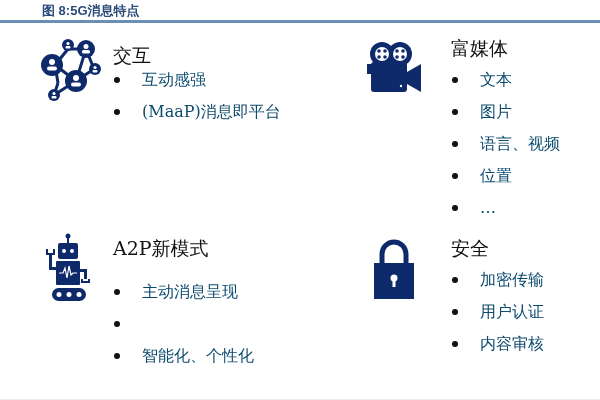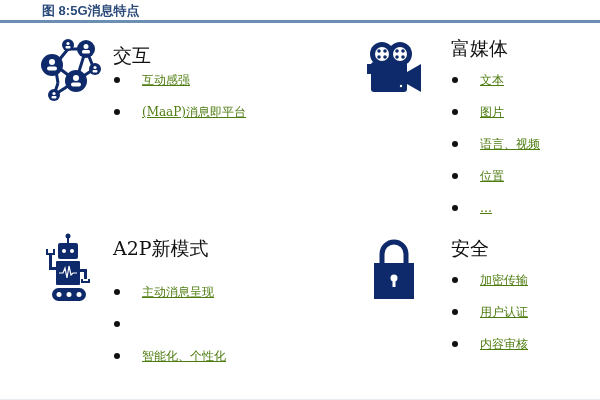--- a/index.html
+++ b/index.html
@@ -4,21 +4,21 @@
   <style>
     html, body { margin:0; padding:0; }
     body { width:600px; height:400px; background:#ffffff; position:relative; overflow:hidden; font-family:"DejaVu Serif", serif; }
     .title { position:absolute; left:2px; top:2px; font-family:"Liberation Sans", sans-serif; font-weight:bold; font-size:13px; color:#2a4a7a; letter-spacing:0px;margin-left:40px; }
     .hr { position:absolute; left:0; top:20px; width:600px; height:3px; background:#6b8fb3; }
     .bottom-line { position:absolute; left:0; bottom:0; width:600px; height:1px; background:#e6ecef; }
     .card { position:absolute; }
     .icon { position:absolute; }
     .head { position:absolute; font-size:19px; color:#111; white-space:nowrap; }
     .list { position:absolute; margin:0; padding:0; list-style:none; }
-    .list li { font-size:12px; color:#4d7c0f; height:32px; line-height:32px; white-space:nowrap; position:relative; padding-left:30px;text-decoration:underline; }
+    .list li { font-size:16px; color:#0c4a6e; height:32px; line-height:32px; white-space:nowrap; position:relative; padding-left:30px; }
     .list li .dot { position:absolute; left:2px; top:13px; width:6px; height:6px; border-radius:50%; background:#111; }
   </style>
 </head>
 <body>
 
 <div class="title">图 8:5G消息特点</div>
 <div class="hr"></div>
 
 <div class="card">
   <svg class="icon" style="left:38px;top:37px;" width="64" height="66" viewBox="0 0 64 66">

